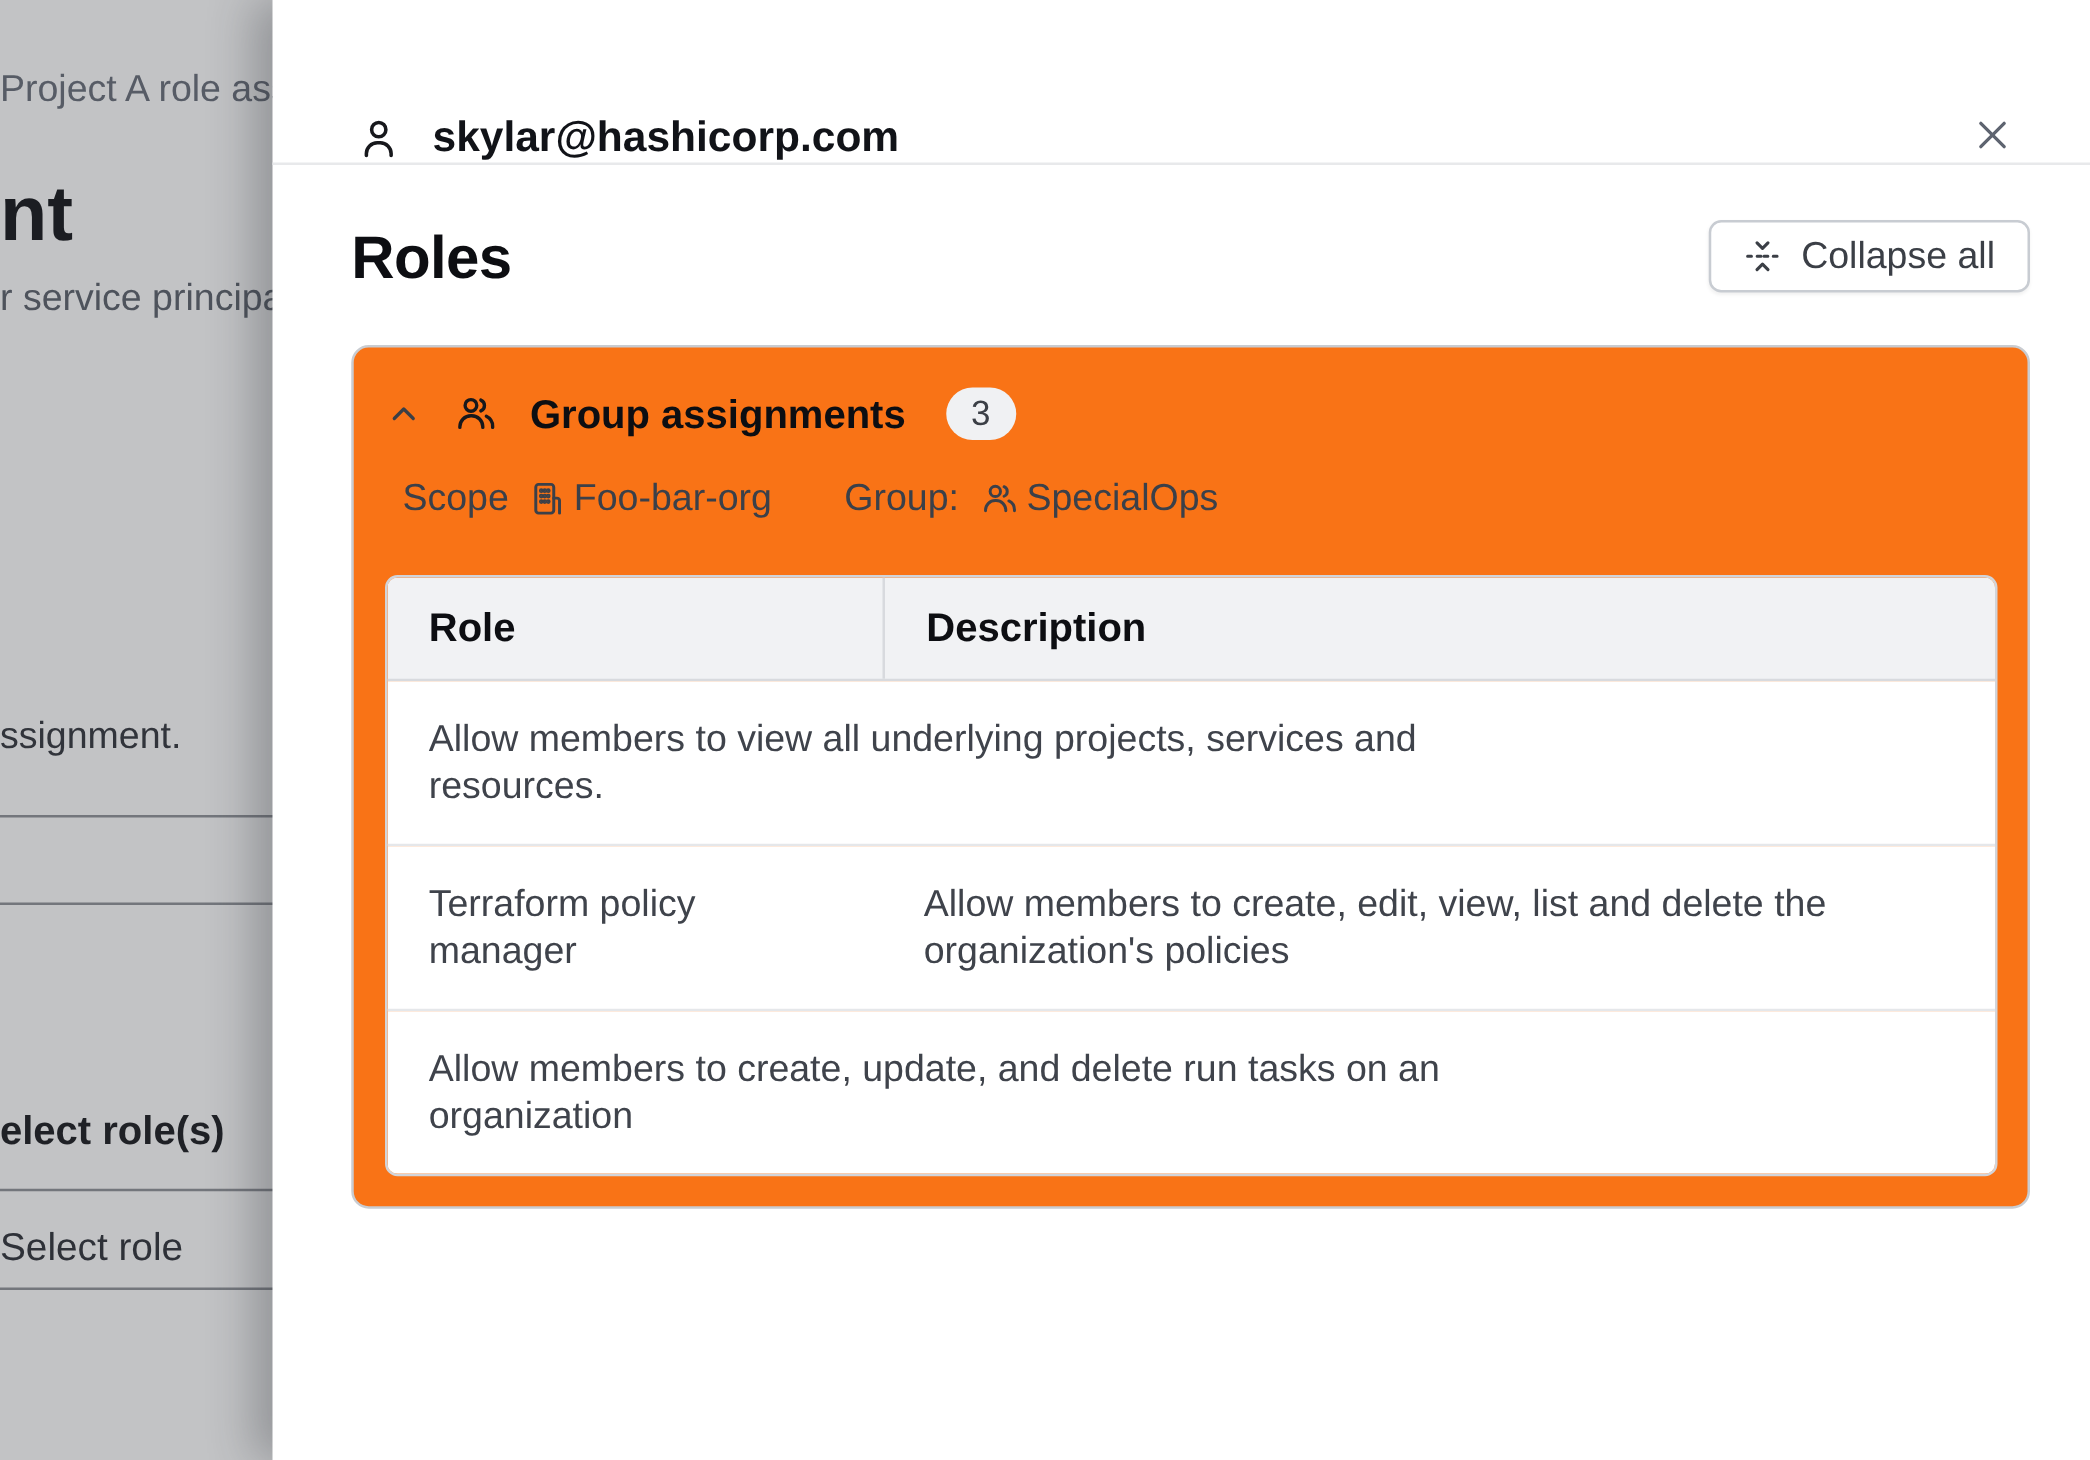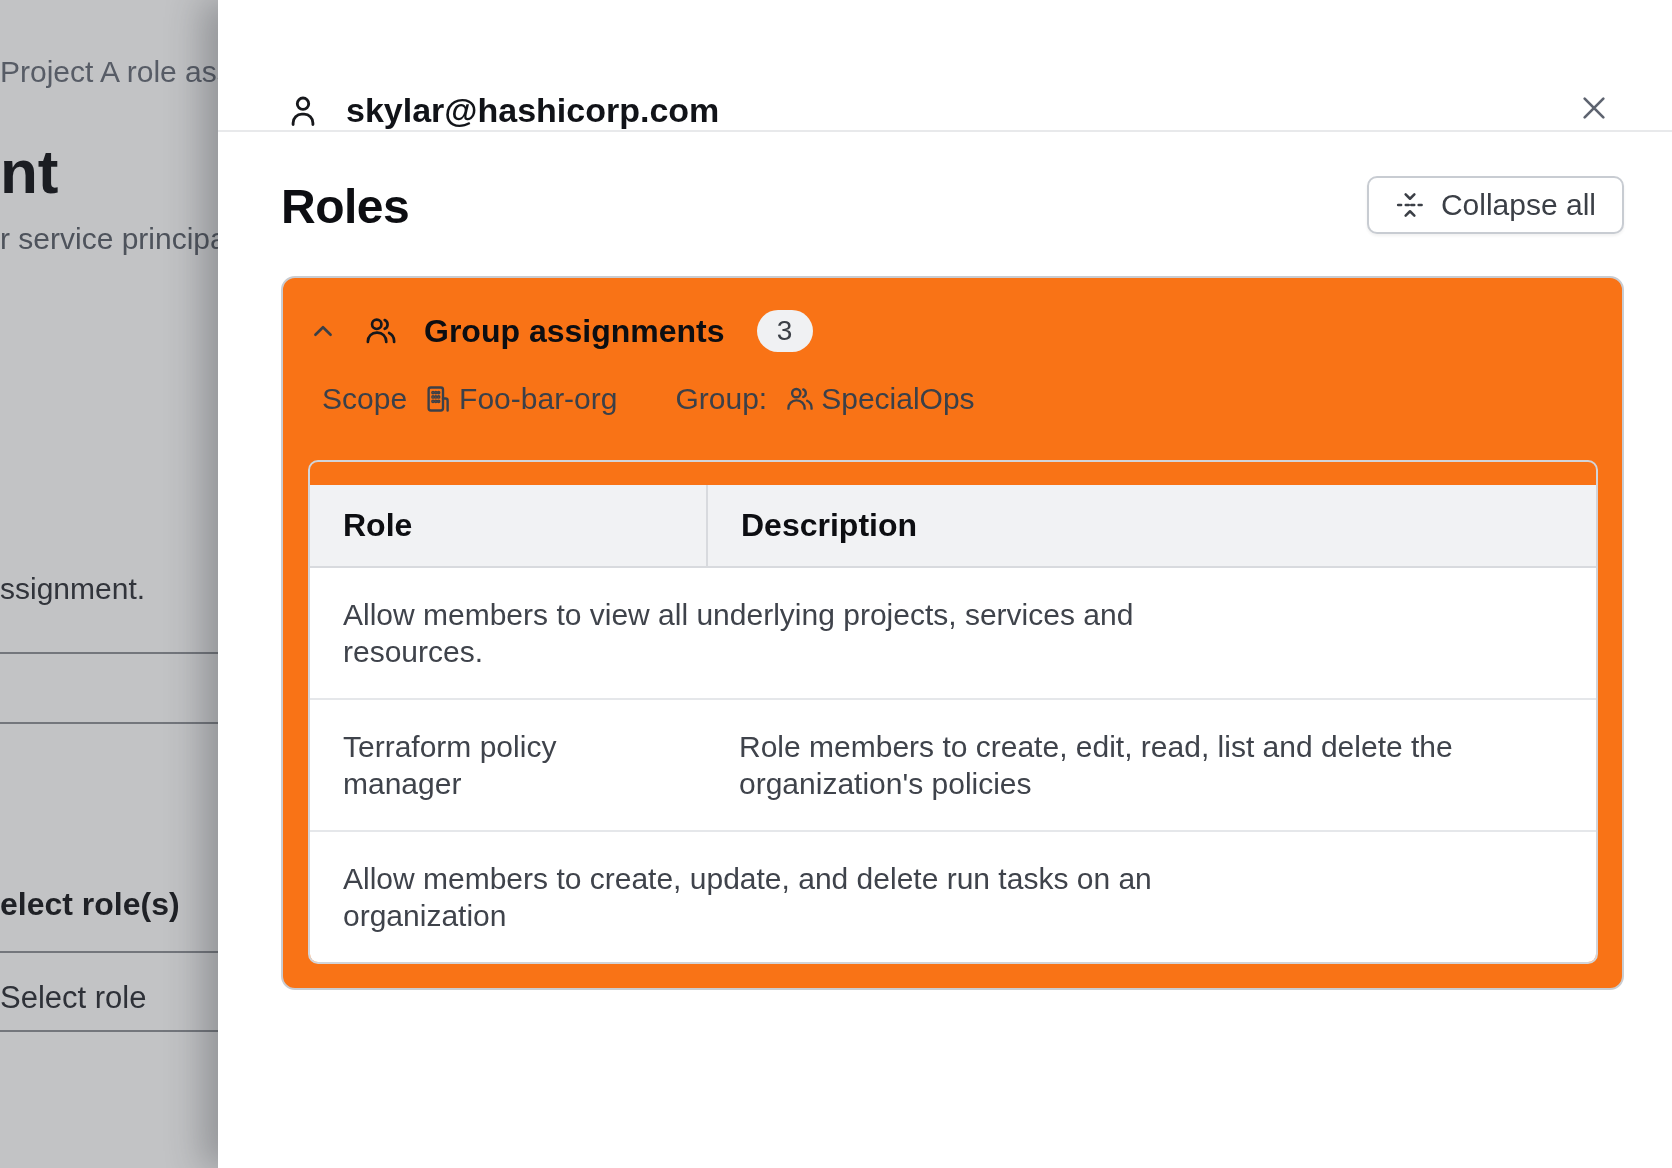--- a/index.html
+++ b/index.html
@@ -103,21 +103,20 @@
   .roles-table {
     margin-top: 44px;
     border: 2px solid #d2d4d9; border-radius: 10px;
     overflow: hidden;
     width: 100%;
   }
   .t-header {
     display: flex;
     background: #f1f2f4;
     border-bottom: 2px solid #d8dade;
-    margin-top: 23px;
   }
   .t-header .th {
     padding: 22px 33px;
     font-size: 32px; font-weight: bold; color: #0d0e12;
   }
   .col-role { width: 396px; flex: 0 0 396px; }
   .col-desc { flex: 1 1 auto; border-left: 2px solid #d8dade; }
   .t-row { display: flex; border-bottom: 2px solid #e5e7ea; background: #ffffff; }
   .t-row:last-child { border-bottom: none; }
   .t-row .td {
@@ -238,21 +237,21 @@
           <div class="th col-desc">Description</div>
         </div>
         <div class="t-row">
           <div class="td col-desc">
               <span class="desc-text">Allow members to view all underlying projects, services and resources.</span>
             </div>
         </div>
         <div class="t-row">
           <div class="td col-role">Terraform policy manager</div>
           <div class="td col-desc">
-              <span class="desc-text">Role members to create, edit, read, list and delete the organization's policies</span>
+              <span class="desc-text">Allow members to create, edit, view, list and delete the organization's policies</span>
             </div>
         </div>
         <div class="t-row">
           <div class="td col-desc">
               <span class="desc-text">Allow members to create, update, and delete run tasks on an organization</span>
             </div>
         </div>
       </div>
 
     </div>

